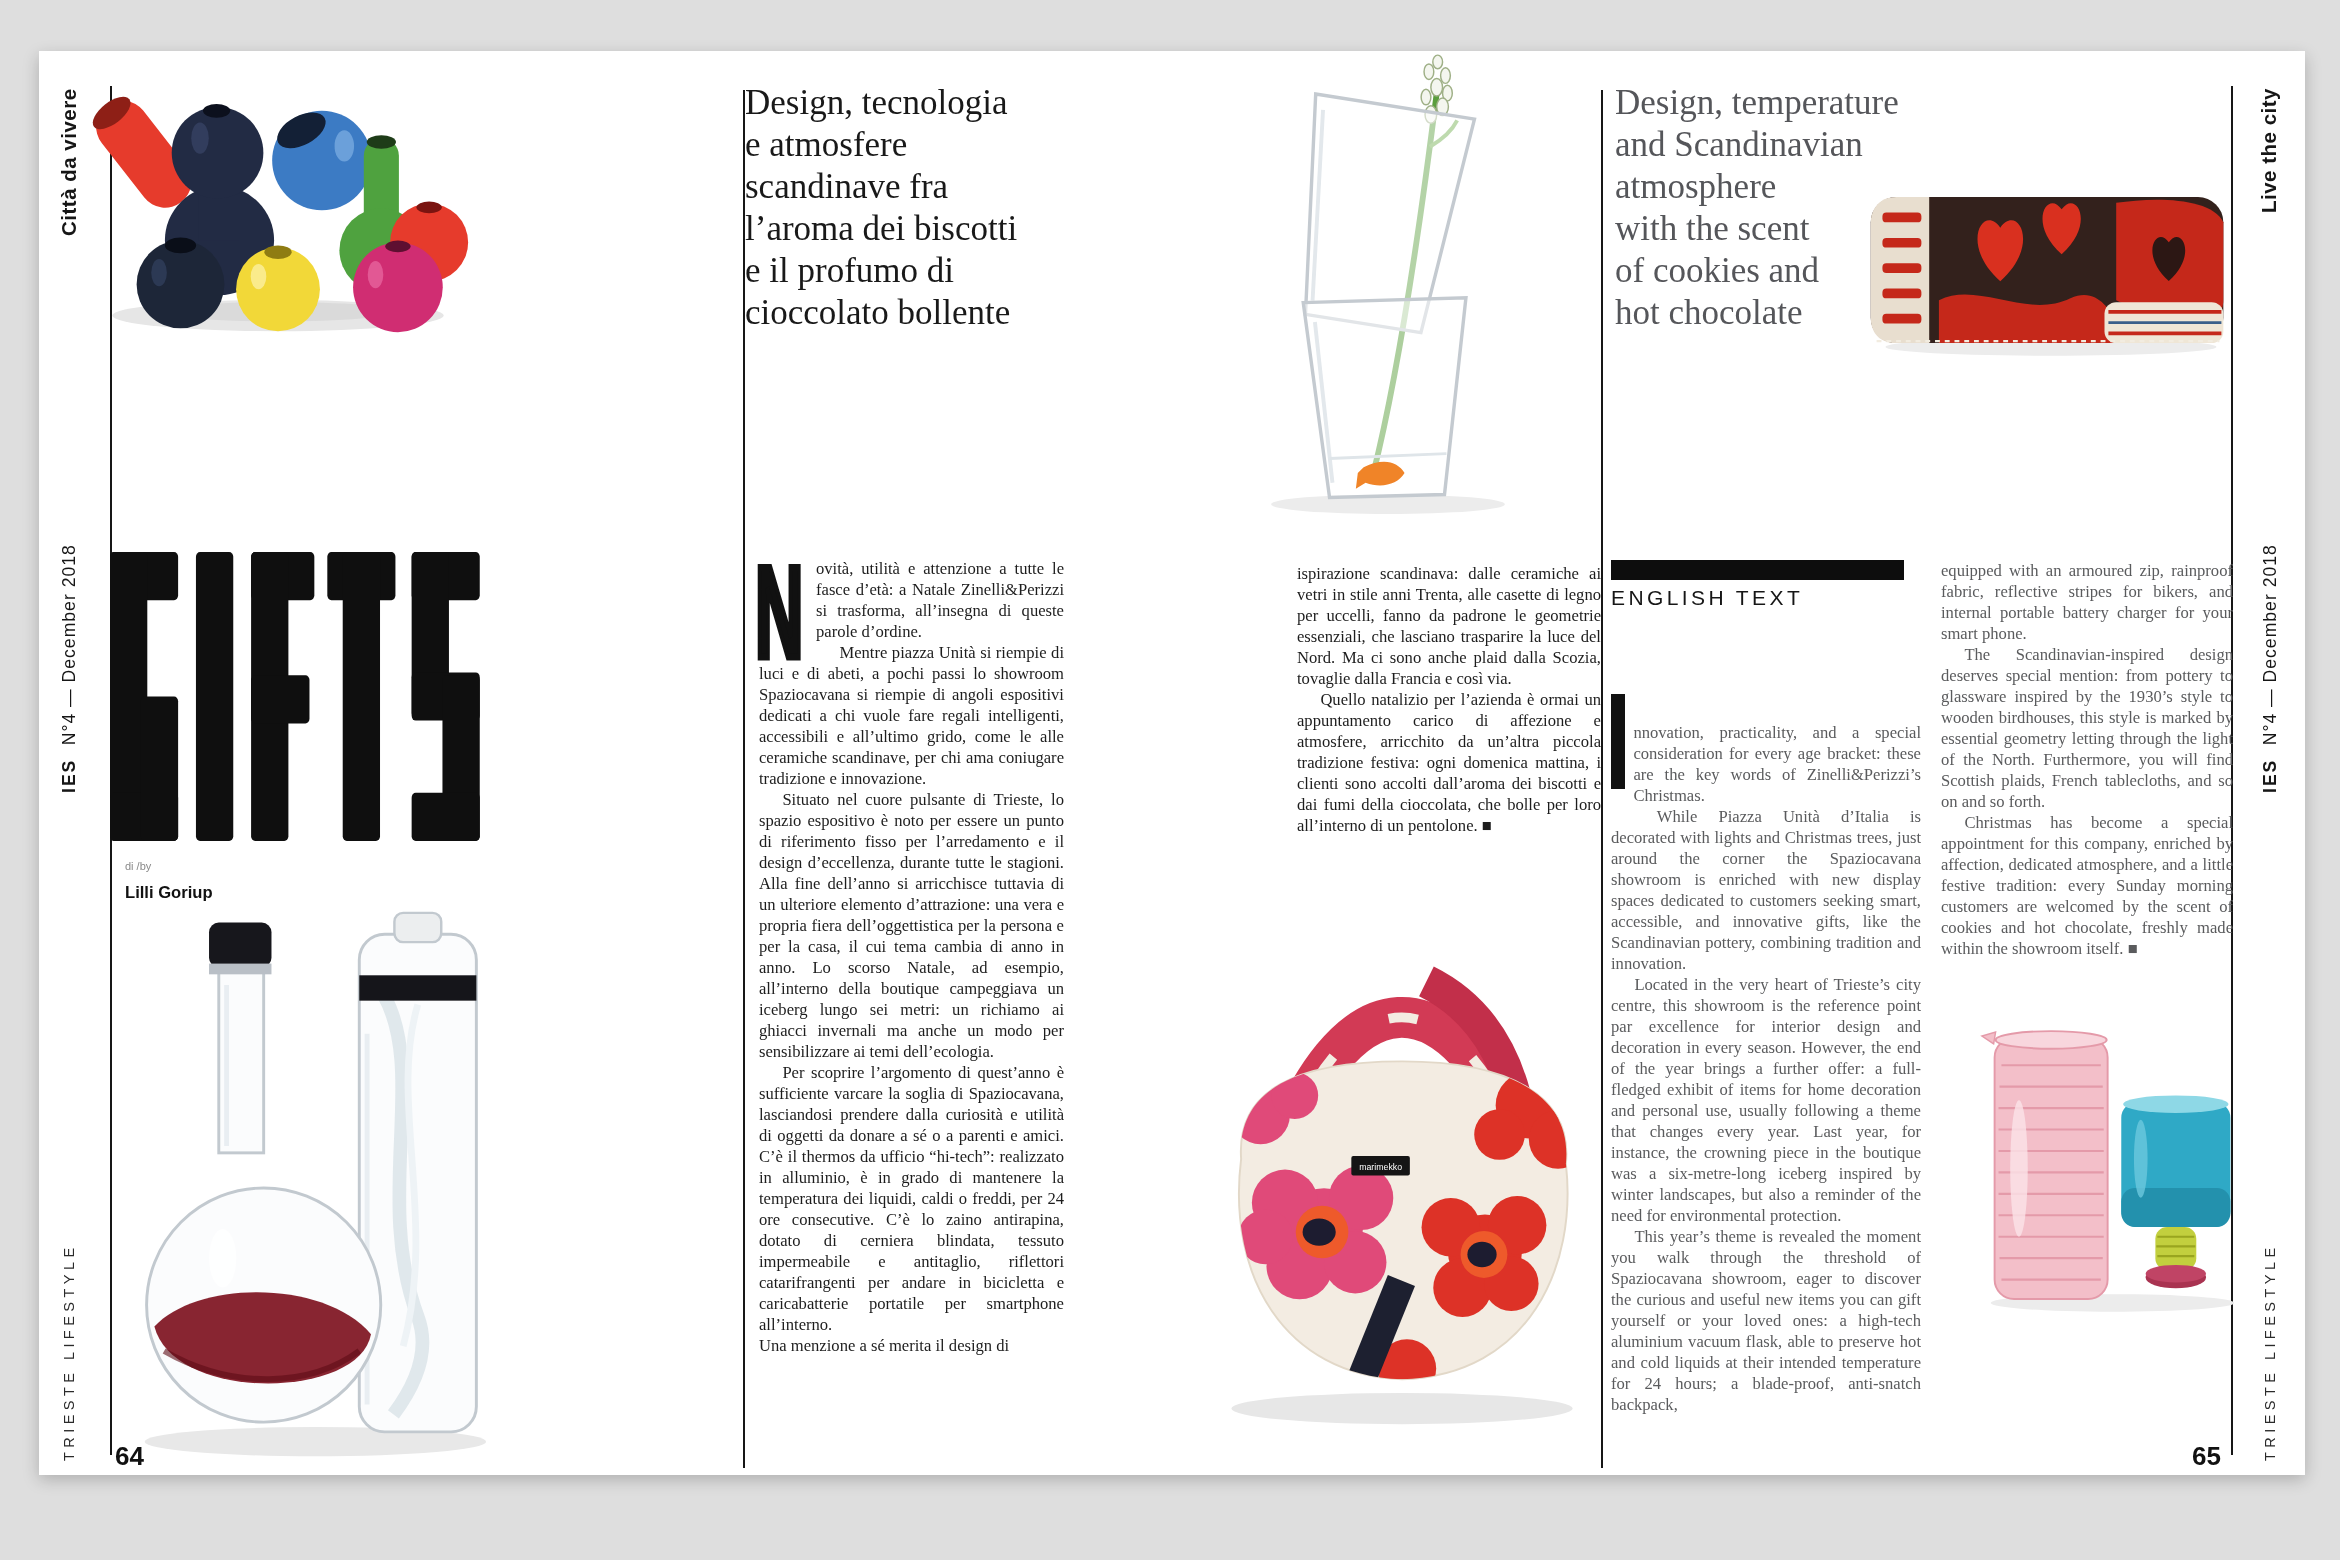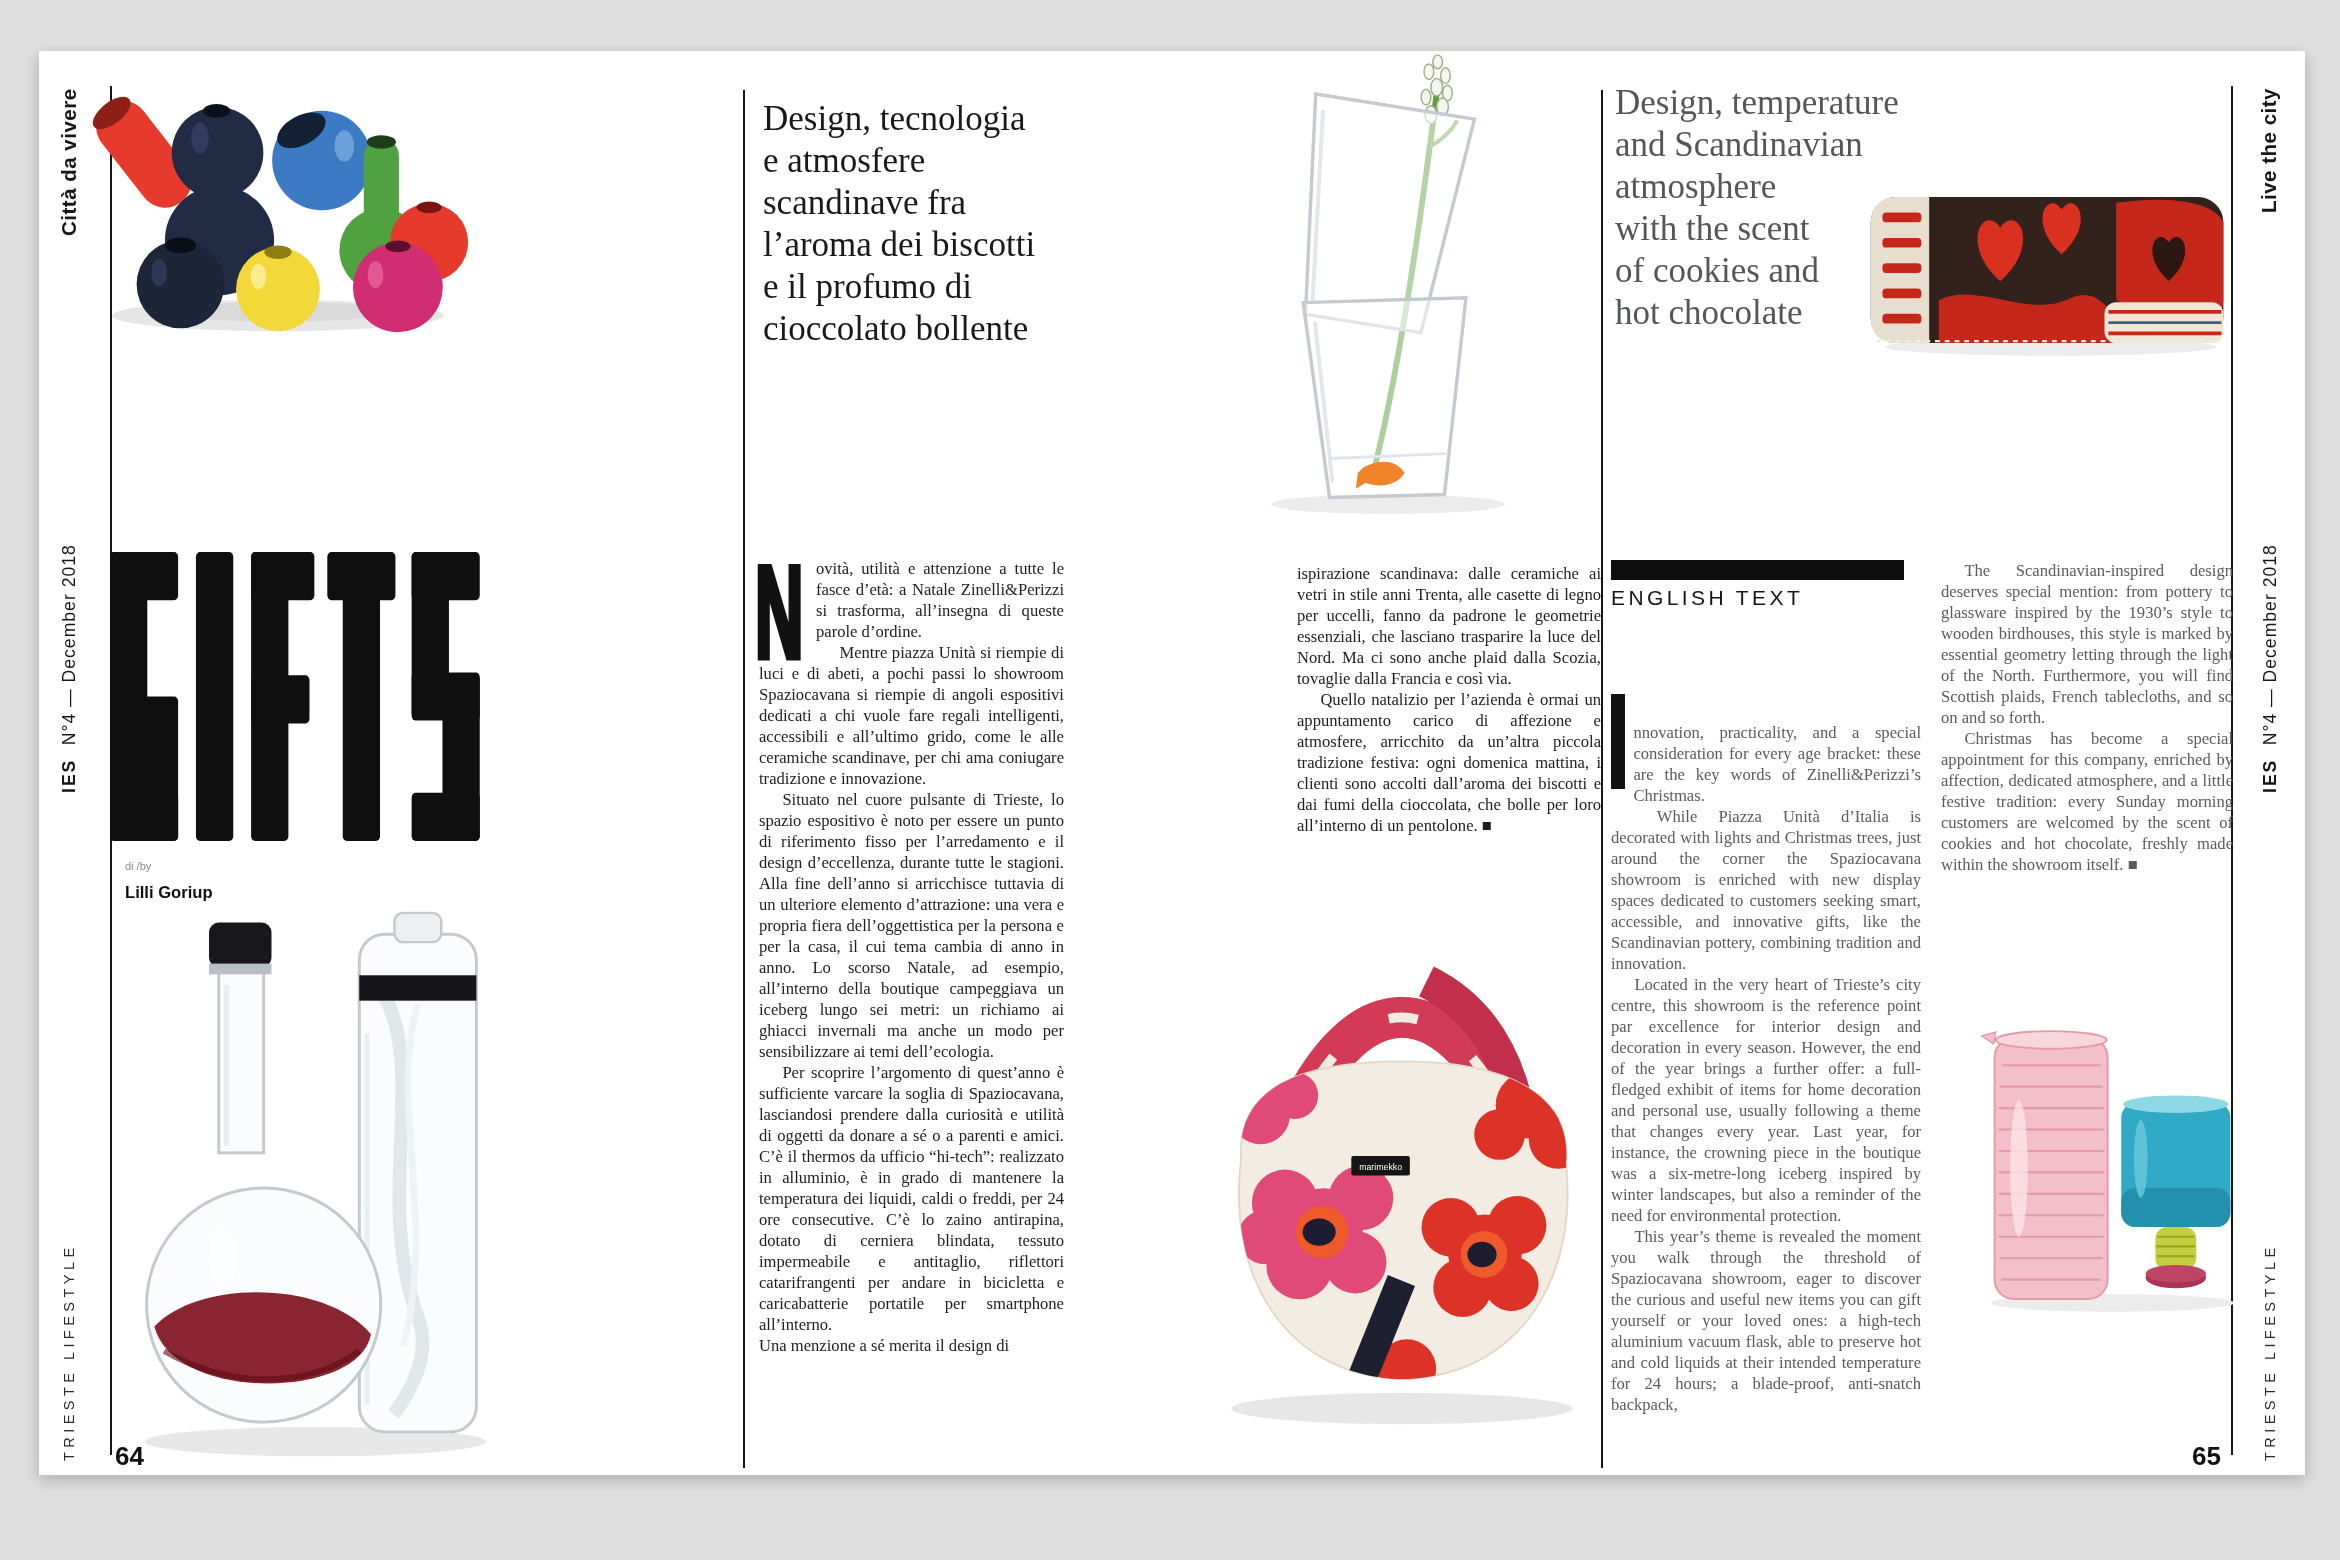--- a/index.html
+++ b/index.html
@@ -100,21 +100,21 @@
 
   <circle cx="200" cy="235" r="43" fill="#f2d838"></circle>
   <ellipse cx="200" cy="197" rx="14" ry="7" fill="#8f7c12"></ellipse>
   <ellipse cx="180" cy="222" rx="8" ry="13" fill="#fbf0a0" opacity=".8"></ellipse>
 
   <circle cx="323" cy="233" r="46" fill="#d02d72"></circle>
   <ellipse cx="323" cy="191" rx="13" ry="6" fill="#5e0f31"></ellipse>
   <ellipse cx="300" cy="220" rx="8" ry="14" fill="#ee74ab" opacity=".6"></ellipse>
 </svg>
 
-<div class="headline headline-it" style="left:763px;top:82px;width:293px;margin-top:16px;">Design, tecnologia
+<div class="headline headline-it" style="left:745px;top:82px;width:293px;">Design, tecnologia
 e atmosfere
 scandinave fra
 l’aroma dei biscotti
 e il profumo di
 cioccolato bollente</div>
 
 <div class="abs" style="left:110px;top:552px;">
   <span class="sr">GIFTS</span>
   <svg width="373" height="289" viewBox="0 0 460 300" preserveAspectRatio="none" fill="#0f0f0f">
 
@@ -307,20 +307,21 @@
   <p><span class="dc-spacer-en"></span><span>nnovation, practicality, and a special consideration for every age bracket: these are the key words of Zinelli&amp;Perizzi’s Christmas.</span></p>
   <p class="indent">While Piazza Unità d’Italia is decorated with lights and Christmas trees, just around the corner the Spaziocavana showroom is enriched with new display spaces dedicated to customers seeking smart, accessible, and innovative gifts, like the Scandinavian pottery, combining tradition and innovation.</p>
   <p class="indent">Located in the very heart of Trieste’s city centre, this showroom is the reference point par excellence for interior design and decoration in every season. However, the end of the year brings a further offer: a full-fledged exhibit of items for home decoration and personal use, usually following a theme that changes every year. Last year, for instance, the crowning piece in the boutique was a six-metre-long iceberg inspired by winter landscapes, but also a reminder of the need for environmental protection.</p>
   <p class="indent">This year’s theme is revealed the moment you walk through the threshold of Spaziocavana showroom, eager to discover the curious and useful new items you can gift yourself or your loved ones: a high-tech aluminium vacuum flask, able to preserve hot and cold liquids at their intended temperature for 24 hours; a blade-proof, anti-snatch backpack,</p>
 </div>
 <div class="dropcap-i">
     <span class="sr">I</span>
   </div>
 
 <div class="col col-en" style="left:1941px;top:560px;width:292px;height:454px;" lang="en">
+  <p>equipped with an armoured zip, rainproof fabric, reflective stripes for bikers, and internal portable battery charger for your smart phone.</p>
   <p class="indent">The Scandinavian-inspired design deserves special mention: from pottery to glassware inspired by the 1930’s style to wooden birdhouses, this style is marked by essential geometry letting through the light of the North. Furthermore, you will find Scottish plaids, French tablecloths, and so on and so forth.</p>
   <p class="indent">Christmas has become a special appointment for this company, enriched by affection, dedicated atmosphere, and a little festive tradition: every Sunday morning customers are welcomed by the scent of cookies and hot chocolate, freshly made within the showroom itself. ■</p>
 </div>
 
 <svg class="abs" style="left:1980px;top:1022px;" width="265" height="293" viewBox="0 0 272 300" role="img">
   <ellipse cx="136" cy="288" rx="125" ry="9" fill="#ececec"></ellipse>
 
   <rect x="15" y="16" width="116" height="268" rx="20" fill="#f3bfc9" stroke="#e49aa9" stroke-width="2"></rect>
   <g stroke="#e49aa9" stroke-width="2.2">
     <line x1="22" y1="44" x2="124" y2="44"></line>

